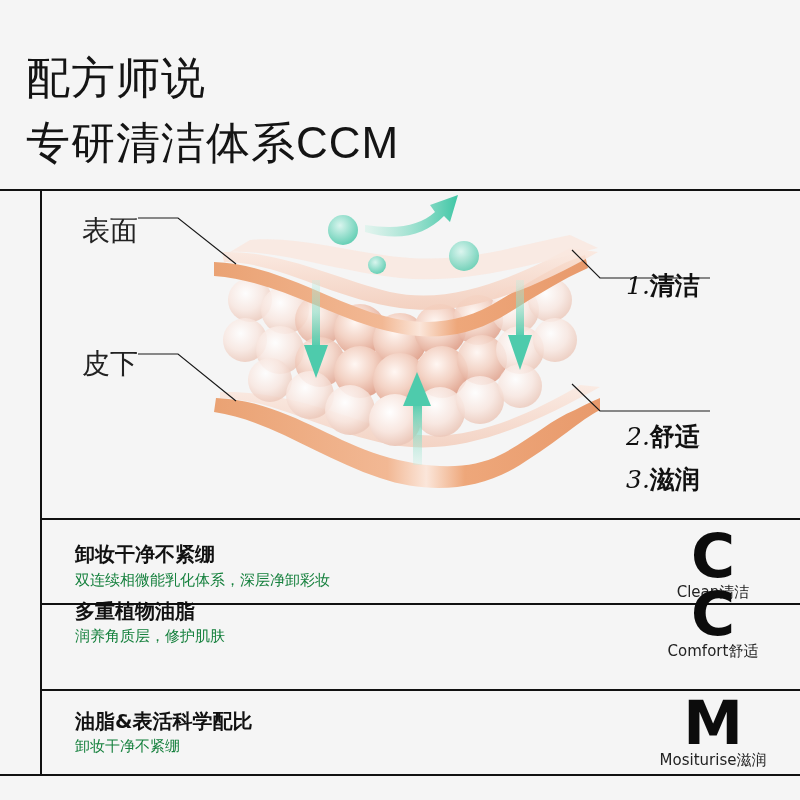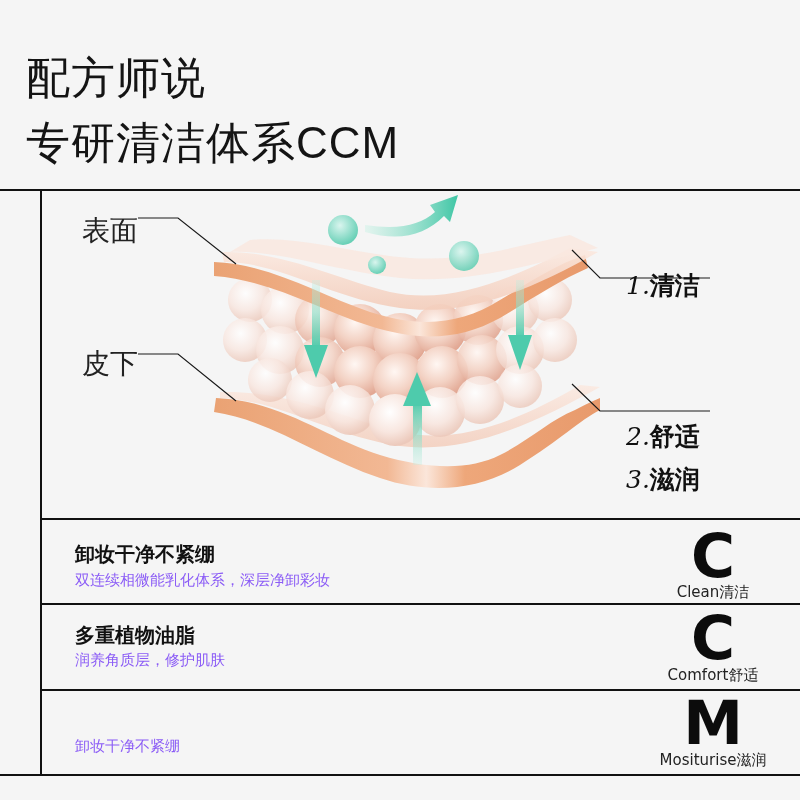--- a/index.html
+++ b/index.html
@@ -31,21 +31,21 @@
     white-space:nowrap; font-family:"DejaVu Sans", sans-serif;
   }
   .lbl-right .num { font-family:"DejaVu Serif", serif; font-style:italic; font-weight:normal; }
 
   .row { position:absolute; left:43px; width:757px; }
   .row .head {
     position:absolute; left:32px; font-size:20px; font-weight:bold; color:#111;
     white-space:nowrap;
   }
   .row .sub {
-    position:absolute; left:32px; font-size:15px; color:#8b5cf6; white-space:nowrap;
+    position:absolute; left:32px; font-size:15px; color:#15803d; white-space:nowrap;
   }
   .row .letter {
     position:absolute; left:600px; width:140px; text-align:center;
     font-family:"DejaVu Sans", sans-serif; font-weight:bold; font-size:60px; line-height:1;
     color:#0c0c0c;
   }
   .row .letter-lbl {
     position:absolute; left:580px; width:180px; text-align:center;
     font-size:15px; color:#222; white-space:nowrap;
   }
@@ -181,25 +181,26 @@
 
 <div class="hline" style="left:41px; top:518px; width:759px;"></div>
 <div class="row" style="top:520px; height:84px;">
   <div class="head" style="top:21px;">卸妆干净不紧绷</div>
   <div class="sub" style="top:51px;">双连续相微能乳化体系，深层净卸彩妆</div>
   <div class="letter" style="top:6px;">C</div>
   <div class="letter-lbl" style="top:63px;">Clean清洁</div>
 </div>
 
 <div class="hline" style="left:41px; top:603px; width:759px;"></div>
-<div class="row" style="top:603px; height:68px;">
+<div class="row" style="top:579px; height:68px;">
   <div class="head" style="top:19px;">多重植物油脂</div>
   <div class="sub" style="top:48px;text-align:right;">润养角质层，修护肌肤</div>
   <div class="letter" style="top:5px;">C</div>
   <div class="letter-lbl" style="top:63px;">Comfort舒适</div>
 </div>
 
 <div class="hline" style="left:41px; top:689px; width:759px;"></div>
 <div class="row" style="top:691px; height:84px;">
+  <div class="head" style="top:17px;">油脂&amp;表活科学配比</div>
   <div class="sub" style="top:46px;">卸妆干净不紧绷</div>
   <div class="letter" style="top:2px;">M</div>
   <div class="letter-lbl" style="top:60px;">Mositurise滋润</div>
 </div>
 
 </body></html>

